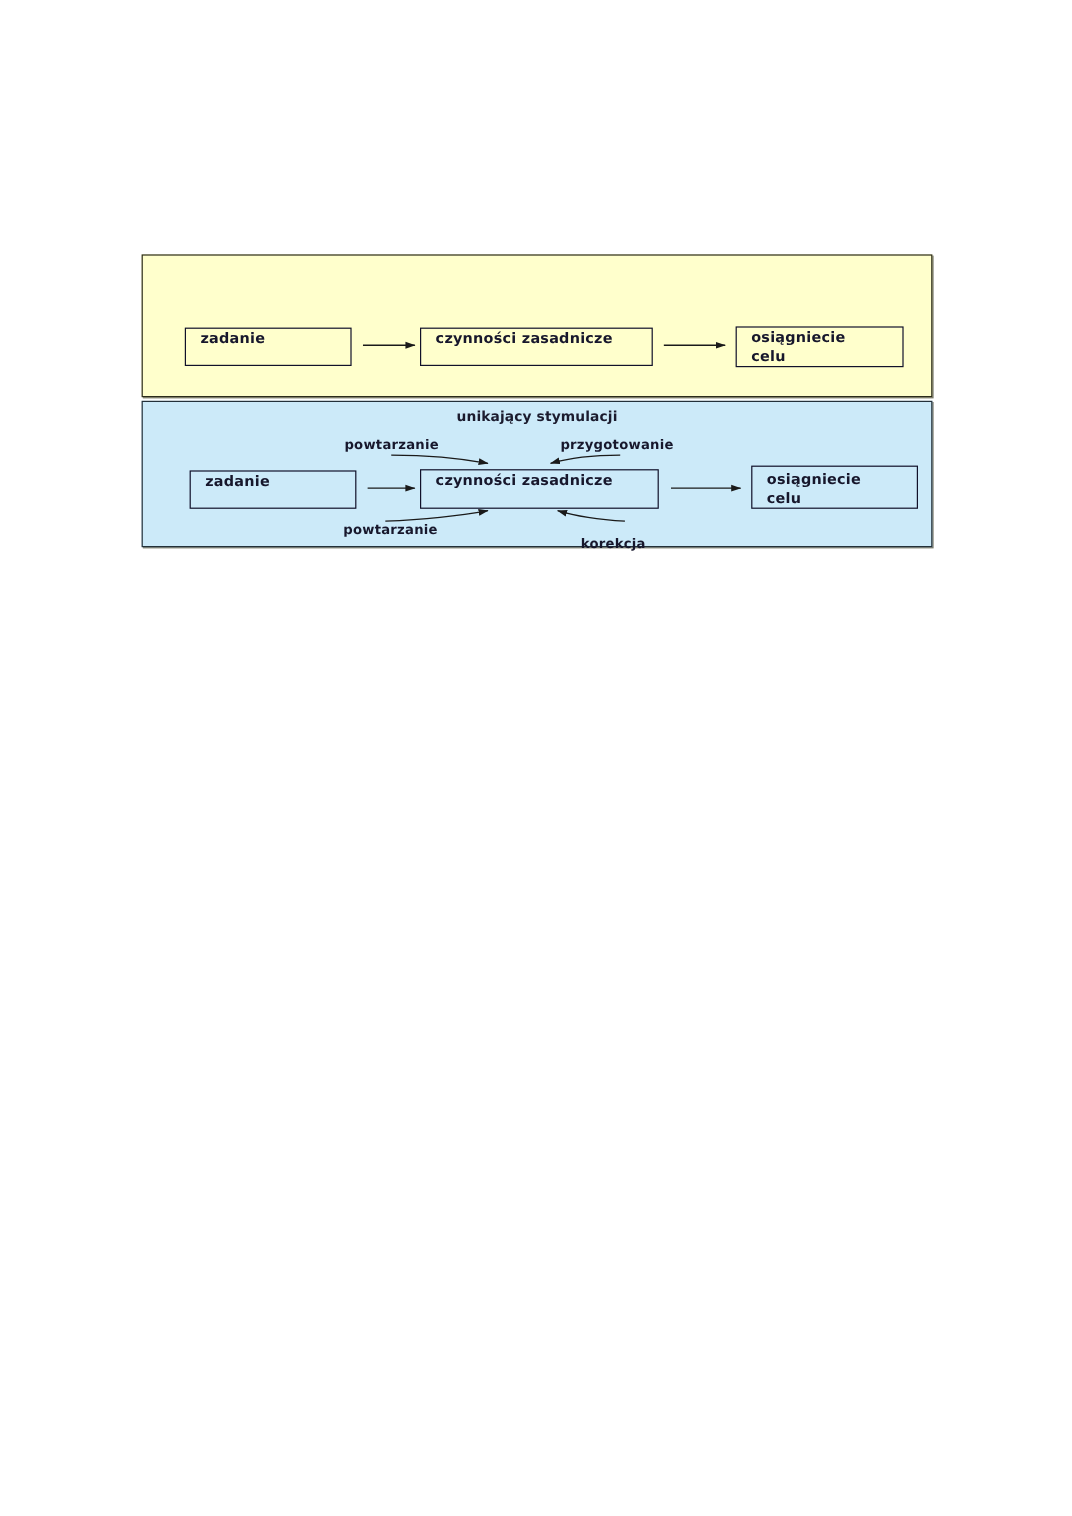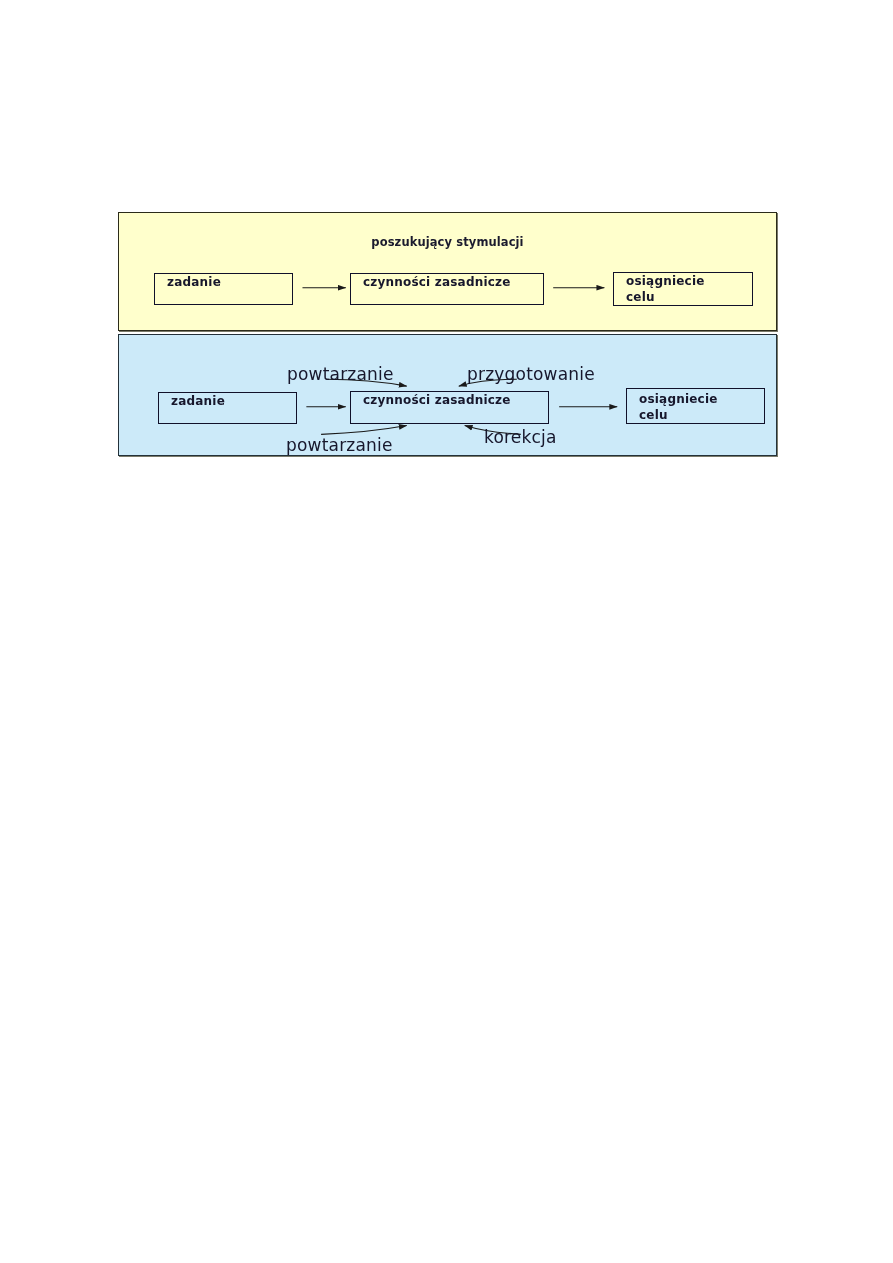--- a/index.html
+++ b/index.html
@@ -97,39 +97,38 @@
     left: 0; top: 0;
     width: 100%;
     height: 100%;
     pointer-events: none;
     overflow: visible;
   }
 
   
   .loop-label {
     position: absolute;
-    font-size: 17px;
-    font-weight: normal;
+    font-size: 11px;
+    font-weight: bold;
     color: #17172c;
     white-space: nowrap;
     letter-spacing: 0.2px;
   }
   #lbl-powtarzanie   { left: 168px; top: 29px; }
   #lbl-przygotowanie { left: 348px; top: 29px; text-align: right; }
   #lbl-sprawdzanie   { left: 167px; top: 100px; }
-  #lbl-korekcja      { left: 365px; top: 92px; }
+  #lbl-korekcja      { left: 365px; top: 112px; }
 </style>
 </head>
 <body>
 
 <div class="page">
 
   <div class="panel" id="panel-seeking">
 
-    <div class="panel-title" id="title-seeking">poszukujący stymulacji</div>
 
     <svg class="conn" viewBox="0 0 659 119">
       <defs>
         <marker id="ah-y" markerWidth="9" markerHeight="9" refX="8" refY="3.2" orient="auto" markerUnits="userSpaceOnUse">
           <path d="M0,0.3 L8.5,3.2 L0,6.1 z" fill="#1a1a1a"></path>
         </marker>
       </defs>
       <line x1="182" y1="76" x2="226" y2="76" stroke="#1a1a1a" stroke-width="1.1" marker-end="url(#ah-y)"></line>
       <line x1="437" y1="76" x2="489" y2="76" stroke="#1a1a1a" stroke-width="1.1" marker-end="url(#ah-y)"></line>
     </svg>
@@ -144,20 +143,21 @@
 
     <div class="node-box two-line" id="y-box-goal">
       <span>osiągniecie</span>
       <span>celu</span>
     </div>
 
   </div>
 
   <div class="panel" id="panel-avoiding">
 
+    <div class="panel-title" id="title-avoiding">unikający stymulacji</div>
 
     <svg class="conn" viewBox="0 0 659 122">
       <defs>
         <marker id="ah-b" markerWidth="9" markerHeight="9" refX="8" refY="3.2" orient="auto" markerUnits="userSpaceOnUse">
           <path d="M0,0.3 L8.5,3.2 L0,6.1 z" fill="#1a1a1a"></path>
         </marker>
       </defs>
 
       <line x1="186" y1="73" x2="226" y2="73" stroke="#1a1a1a" stroke-width="1.1" marker-end="url(#ah-b)"></line>
       <line x1="443" y1="73" x2="502" y2="73" stroke="#1a1a1a" stroke-width="1.1" marker-end="url(#ah-b)"></line>

